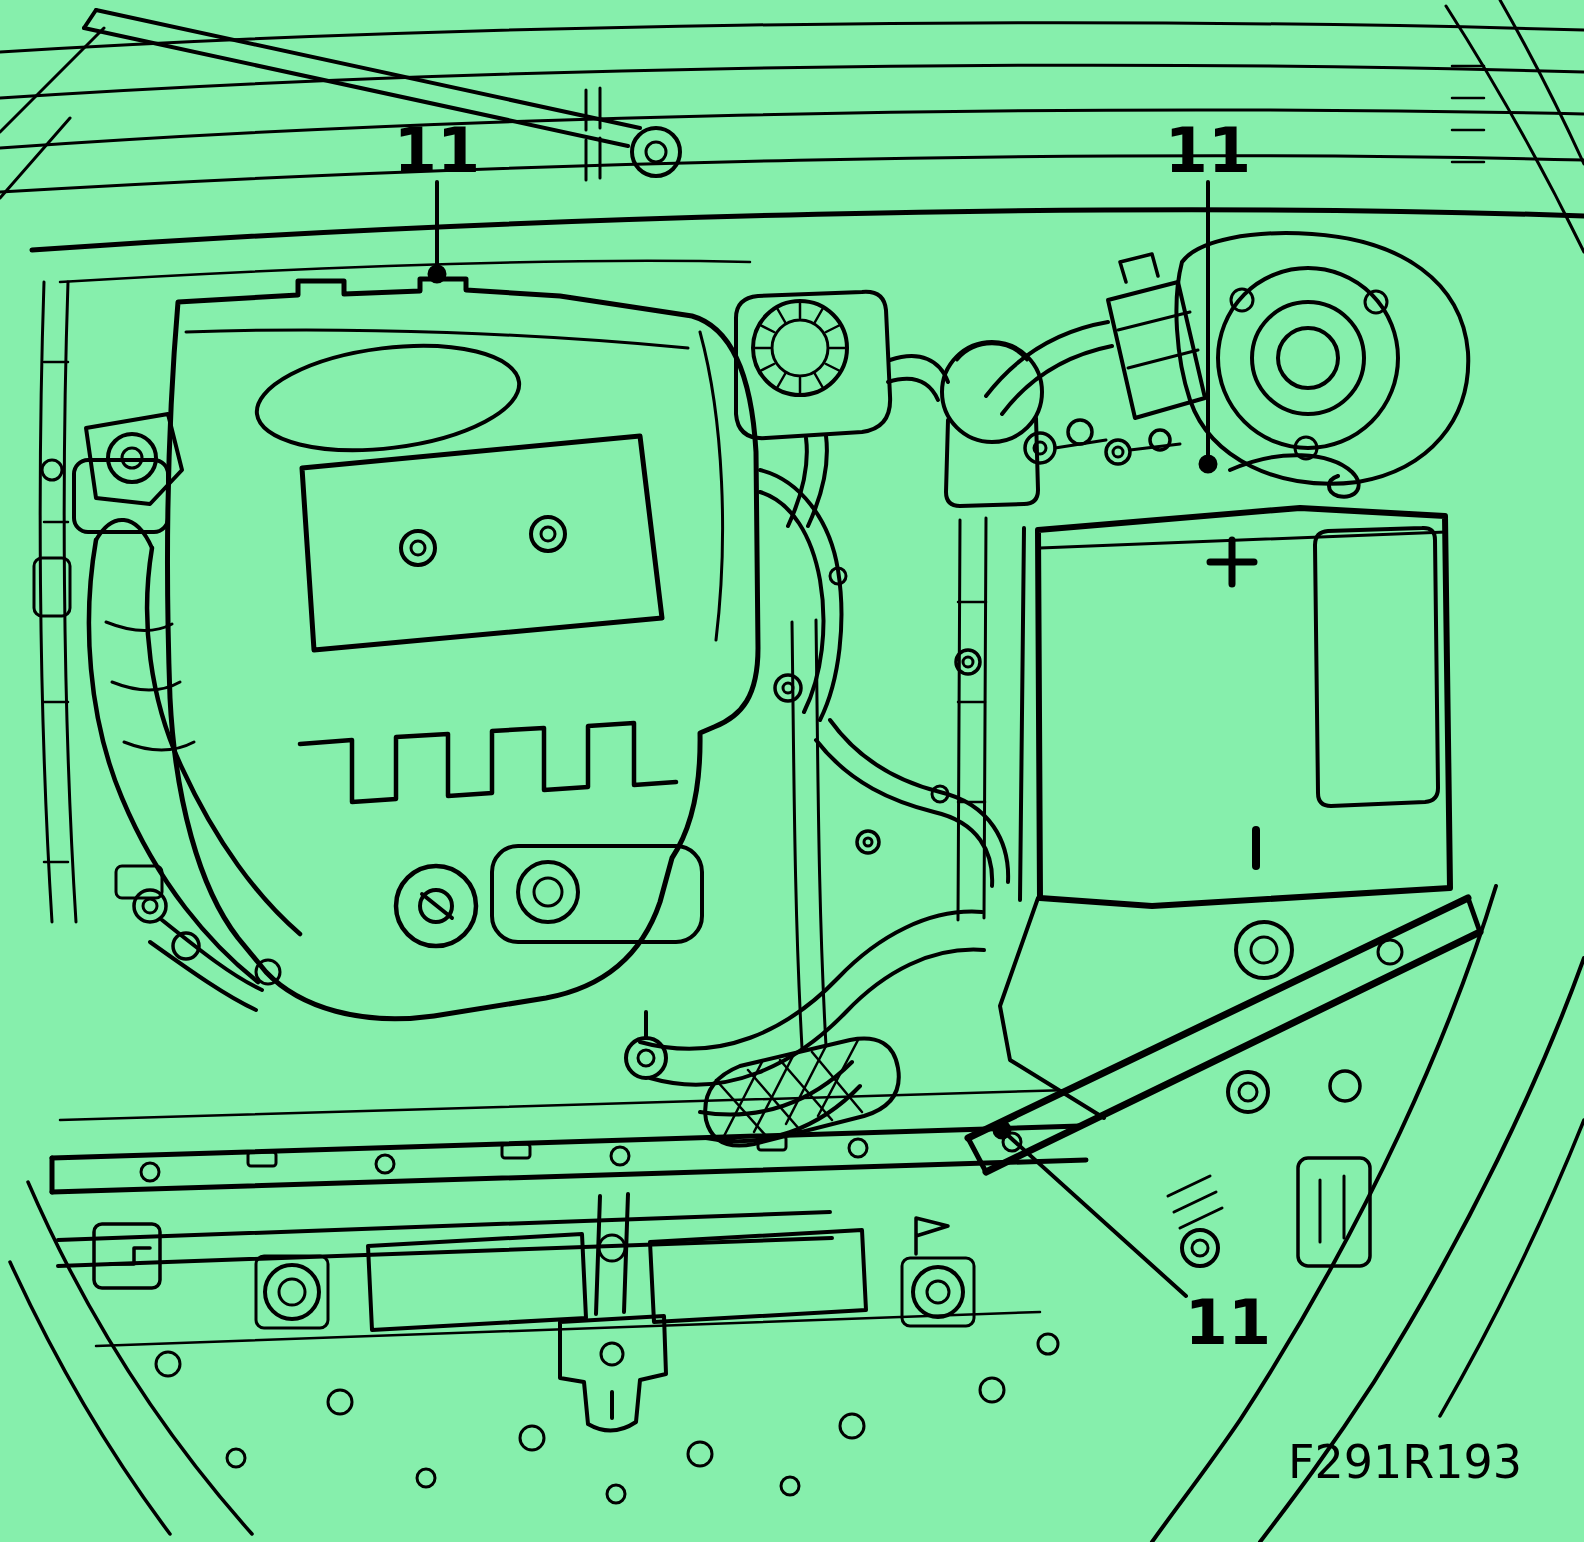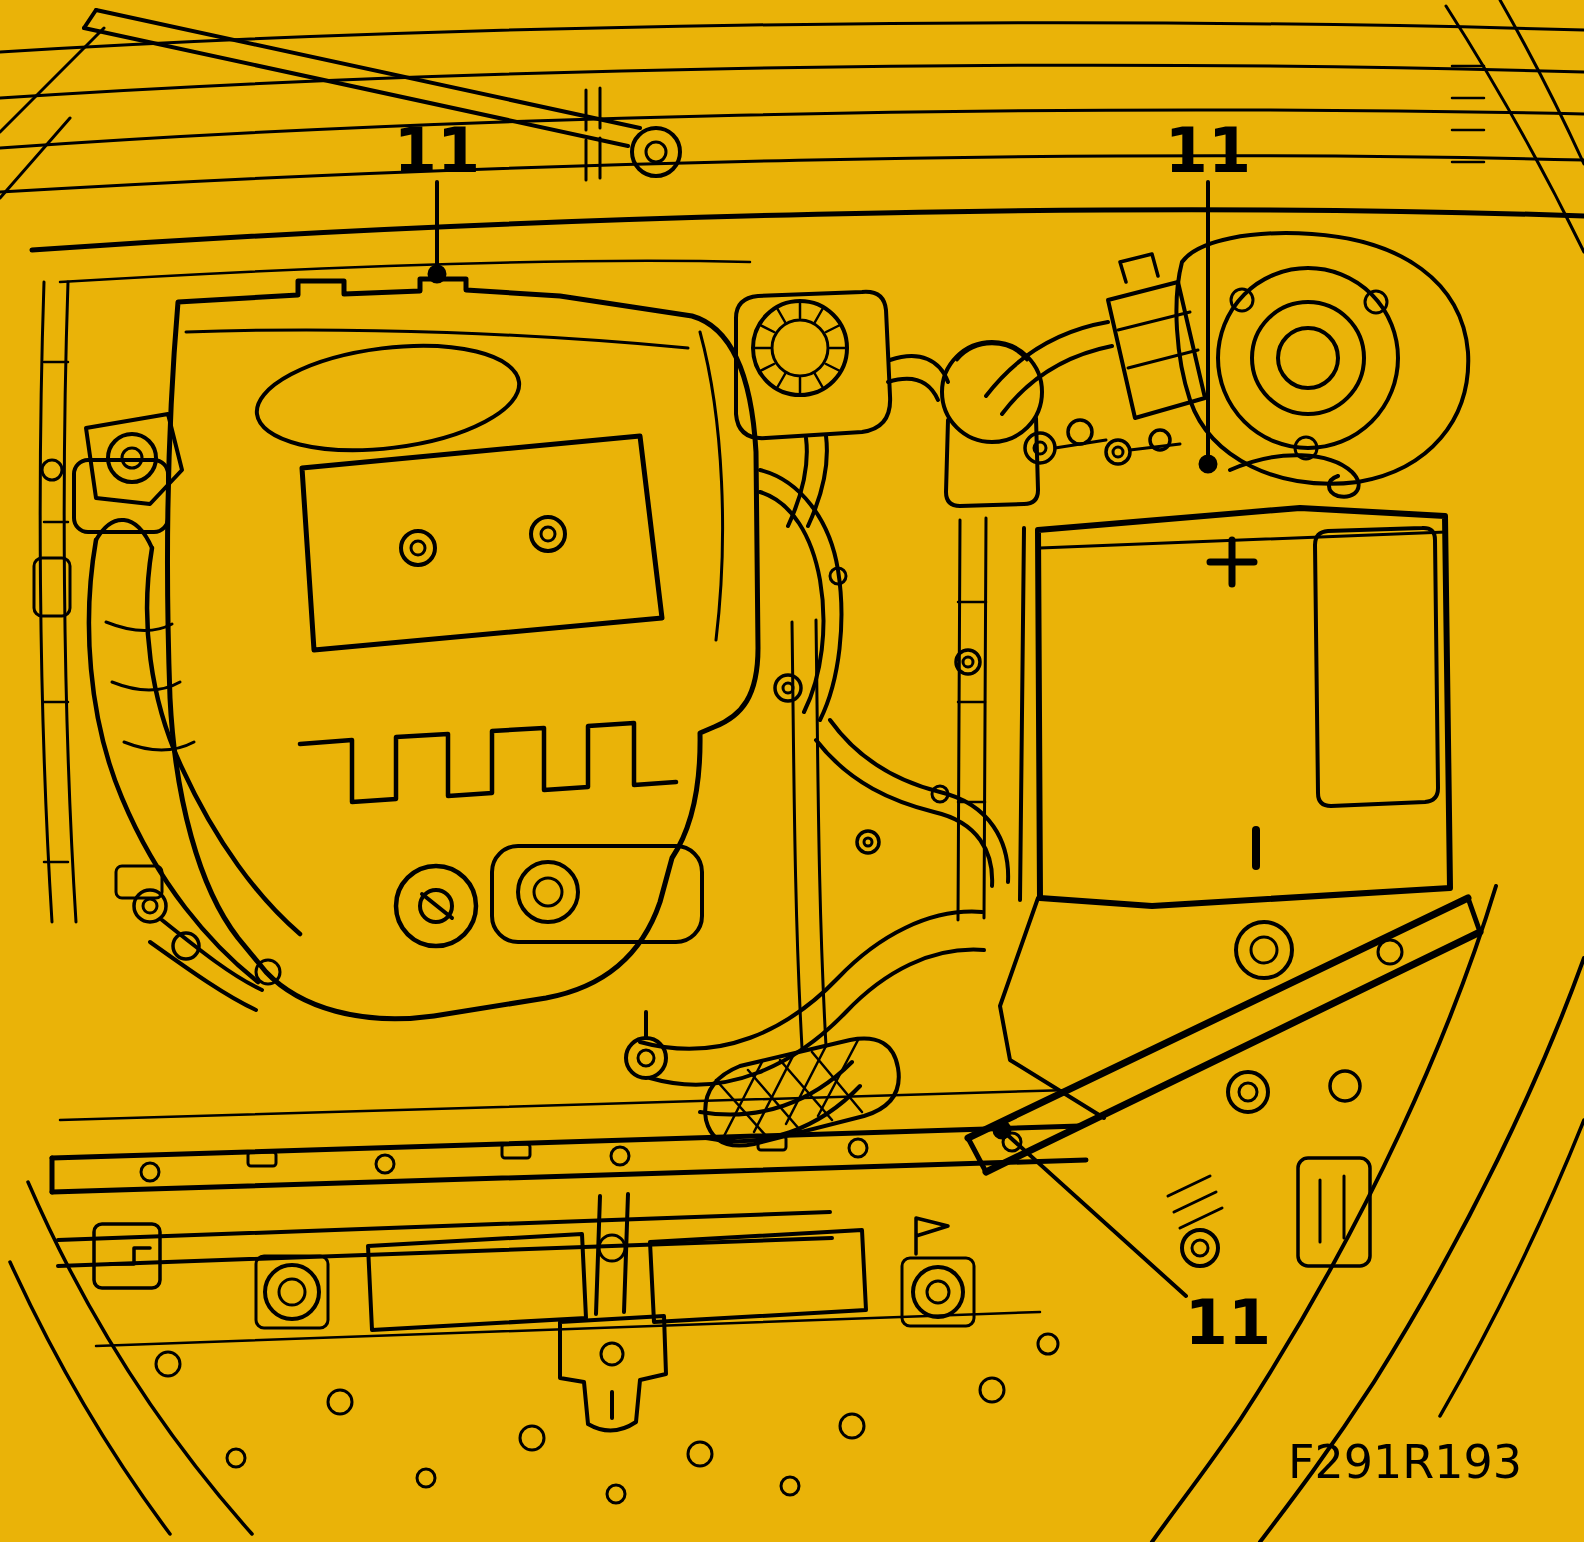--- a/index.html
+++ b/index.html
@@ -1,20 +1,20 @@
 <!DOCTYPE html>
 <html><head>
 <meta charset="utf-8">
 <style>
   html,body{margin:0;padding:0;background:#ffffff;}
   .canvas{
     position:relative;
     width:1584px;
     height:1542px;
-    background:#eab308;
+    background:#86efac;
     overflow:hidden;
   }
   svg{display:block;}
   .callout-label{
     font-family:"DejaVu Sans","Liberation Sans",sans-serif;
     font-weight:bold;
     font-size:62px;
     fill:#000000;
   }
   .figure-ref{

